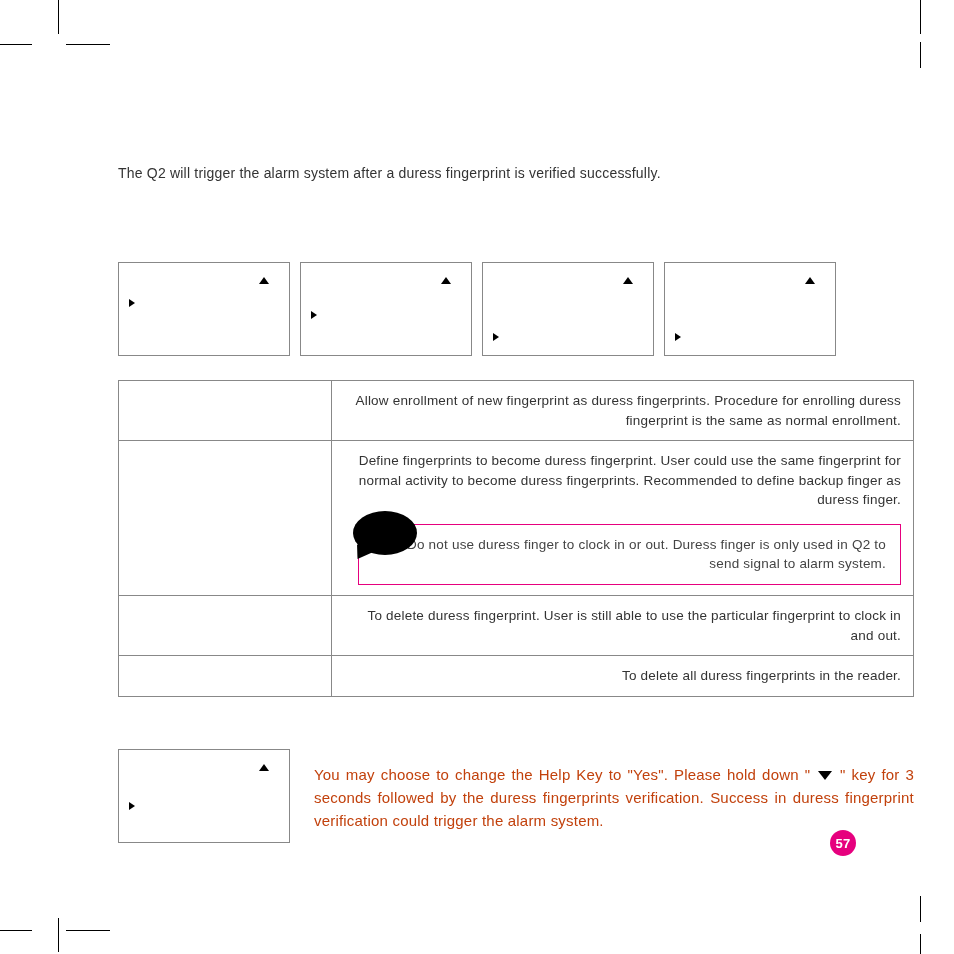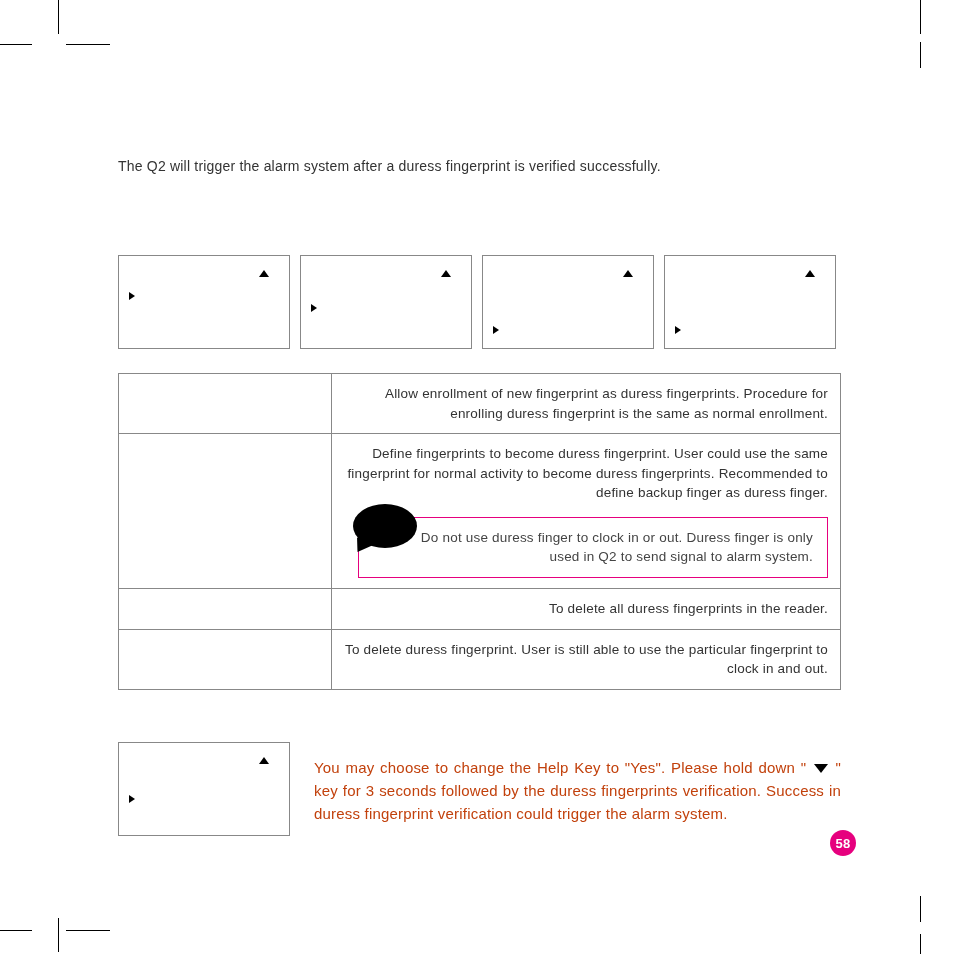--- a/index.html
+++ b/index.html
@@ -12,22 +12,22 @@
     font-size: 14px;
     position: relative;
     letter-spacing: 0.2px;
   }
   .crop-mark { position: absolute; }
   .crop-mark .h { position: absolute; background: #000; height: 1px; }
   .crop-mark .v { position: absolute; background: #000; width: 1px; }
   .content {
     position: absolute;
     left: 118px;
-    top: 156px;
-    width: 723px;
+    top: 163px;
+    width: 796px;
   }
   .intro {
     line-height: 1.5;
     margin-bottom: 78px;
   }
   .menu-row {
     display: flex;
     gap: 10px;
     margin-bottom: 24px;
   }
@@ -211,33 +211,33 @@
       <td>
         <span>Define fingerprints to become duress fingerprint. User could use the same fingerprint for normal activity to become duress fingerprints. Recommended to define backup finger as duress finger.</span>
         <div class="callout">
           <div class="bubble"></div>
           <span>Do not use duress finger to clock in or out. Duress finger is only used in Q2 to send signal to alarm system.</span>
         </div>
       </td>
     </tr>
     <tr>
       <td class="label"></td>
+      <td>To delete duress fingerprint. User is still able to use the particular fingerprint to clock in and out.</td>
+    </tr>
+    <tr>
+      <td class="label"></td>
       <td>To delete all duress fingerprints in the reader.</td>
-    </tr>
-    <tr>
-      <td class="label"></td>
-      <td>To delete duress fingerprint. User is still able to use the particular fingerprint to clock in and out.</td>
     </tr>
   </tbody>
     </table>
 
   <div class="lower">
     <div class="menu-box">
       <span class="up-tri"></span>
       <span class="rt-tri"></span>
     </div>
     <div class="lower-text">
       <span>You may choose to change the Help Key to "Yes". Please hold down " </span><span class="down-tri-inline"></span><span> " key for 3 seconds followed by the duress fingerprints verification. Success in duress fingerprint verification could trigger the alarm system.</span>
     </div>
   </div>
 </div>
 
-<div class="page-badge">58</div>
+<div class="page-badge">57</div>
 
 </body></html>

